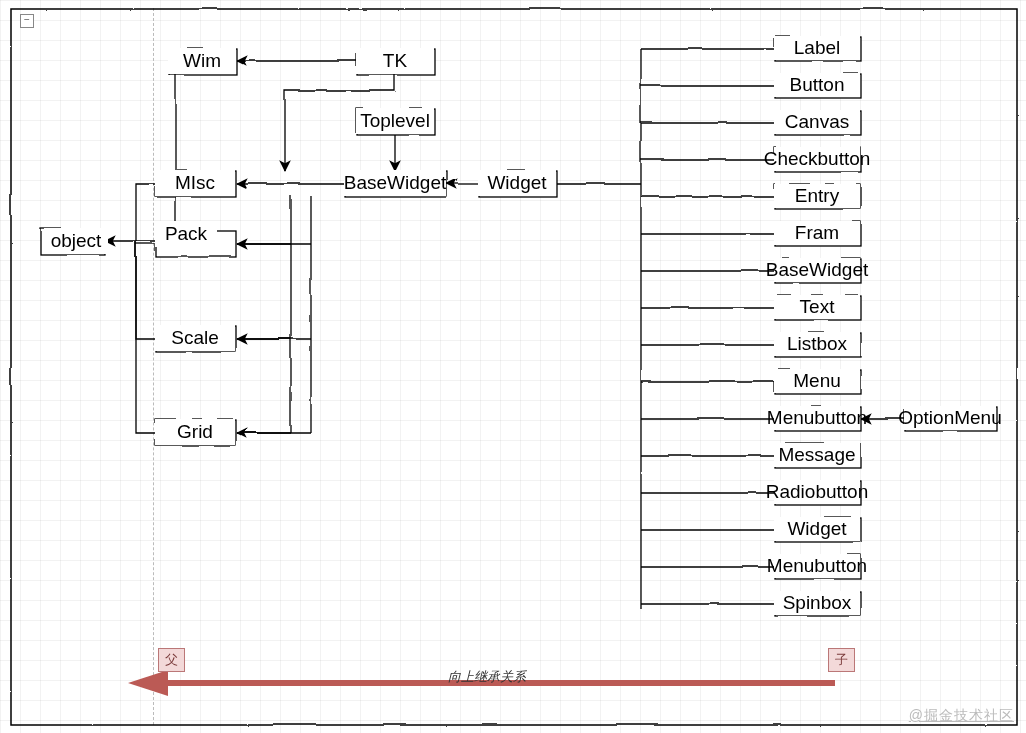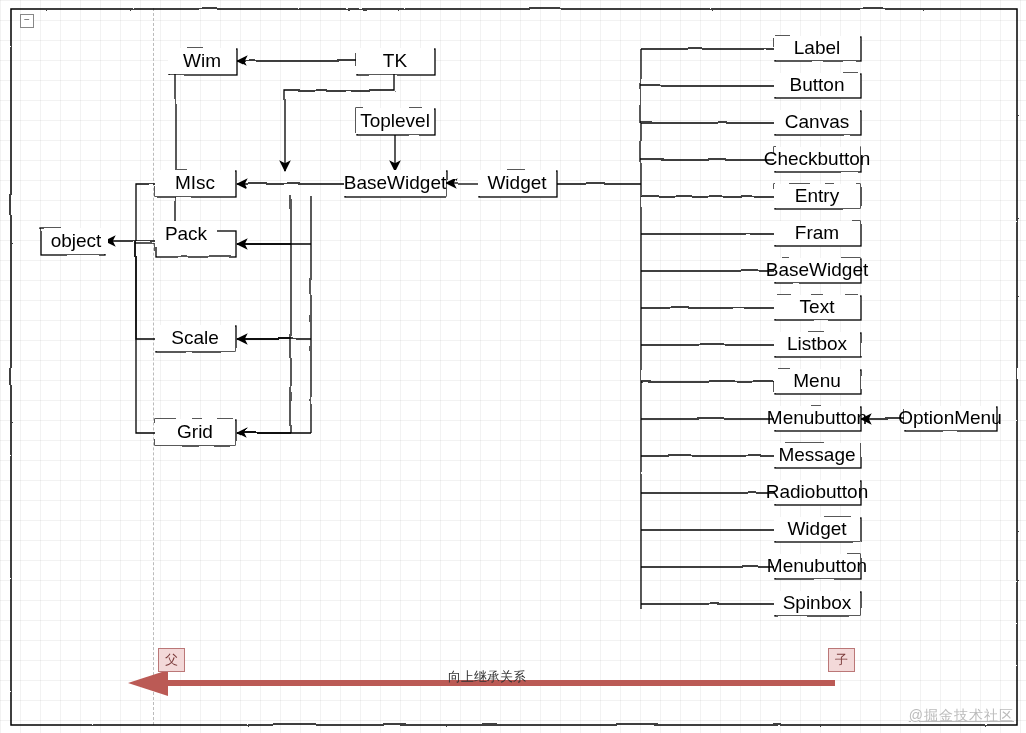--- a/index.html
+++ b/index.html
@@ -40,20 +40,21 @@
     font-size: 13px;
     padding: 2px 6px;
     border: 1px solid #b77;
     background: #f3d9d9;
     color: #7a3a3a;
   }
   .cap {
     position:absolute;
     font-size: 13px;
     color:#333;
+    font-style:italic;
   }
   .watermark {
     position:absolute;
     right: 12px;
     bottom: 8px;
     color: #bbb;
     font-size: 14px;
     letter-spacing: 1px;
     text-decoration: underline;
   }

